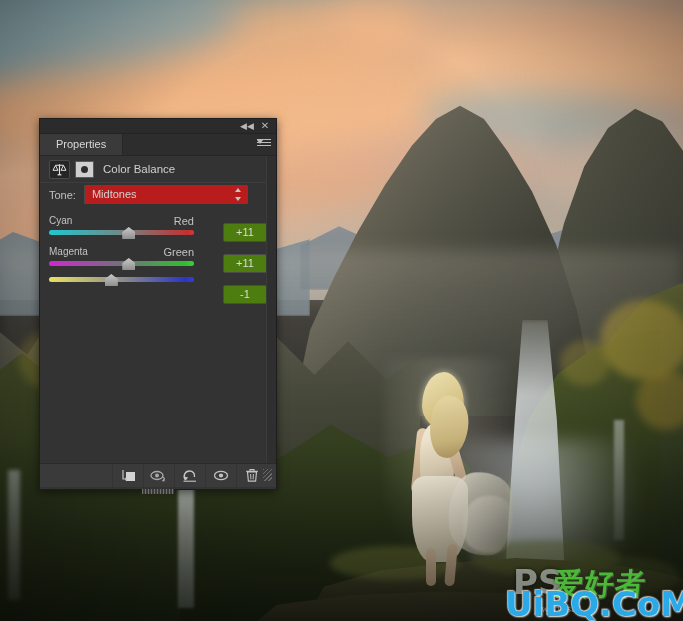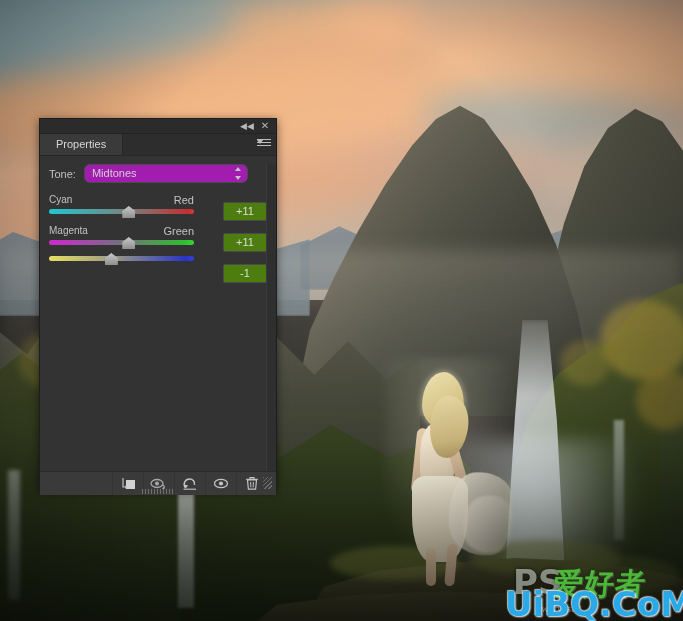--- a/index.html
+++ b/index.html
@@ -221,24 +221,24 @@
   .cb-icon{width:19px;height:17px;background:#252525;border:1px solid #4a4a4a;
       border-radius:2px;display:flex;align-items:center;justify-content:center;
       margin-right:5px;}
   .cb-icon svg{display:block;}
   .cb-thumb{width:17px;height:15px;background:#cfcfcf;border:1px solid #5a5a5a;
       border-radius:1px;display:flex;align-items:center;justify-content:center;
       margin-right:9px;}
   .cb-thumb .dot{width:7px;height:7px;border-radius:50%;background:#2c2c2c;}
   .cb-title{font-size:11.5px;color:#cfcfcf;}
 
-  .tone-row{display:flex;align-items:center;margin:8px 0 0 9px;}
+  .tone-row{display:flex;align-items:center;margin:2px 0 0 9px;}
   .tone-label{font-size:11px;color:#c0c0c0;margin-right:8px;}
-  .tone-select{width:162px;height:17px;background:#a21caf;border:1px solid #4b4b4b;
-      border-radius:6px;position:relative;cursor:pointer;}
+  .tone-select{width:162px;height:17px;background:#b91c1c;border:1px solid #4b4b4b;
+      border-radius:1px;position:relative;cursor:pointer;}
   .tone-select span{position:absolute;left:7px;top:2px;font-size:11px;color:#d2d2d2;}
   .stepper{position:absolute;right:5px;top:2px;width:7px;height:13px;}
   .stepper .up,.stepper .dn{position:absolute;left:0;width:0;height:0;
       border-left:3.5px solid transparent;border-right:3.5px solid transparent;}
   .stepper .up{top:0;border-bottom:4px solid #c4c4c4;}
   .stepper .dn{bottom:0;border-top:4px solid #c4c4c4;}
 
   .sl-block{margin:11px 0 0 9px;position:relative;width:218px;}
   .sl-labels{position:relative;height:13px;width:145px;}
   .sl-labels .l{position:absolute;left:0;top:0;font-size:10px;color:#c3c3c3;}
@@ -361,20 +361,34 @@
     <div class="p-menu">
       <div class="caret"></div>
       <i></i>
         <i></i>
         <i></i>
     </div>
   </div>
 
   <div class="p-body">
 
+    <div class="cb-head">
+      <div class="cb-icon">
+        <svg width="15" height="13" viewBox="0 0 15 13">
+          <path d="M7.5 1.2 L7.5 11.5 M3.5 2.2 L11.5 2.2" stroke="#e0e0e0" stroke-width="1.1" fill="none"></path>
+          <path d="M3.5 2.4 L1 7.3 L6 7.3 Z" fill="none" stroke="#e0e0e0" stroke-width="1"></path>
+          <path d="M11.5 2.4 L9 7.3 L14 7.3 Z" fill="none" stroke="#e0e0e0" stroke-width="1"></path>
+          <rect x="5.6" y="11.1" width="3.8" height="1.3" fill="#e0e0e0"></rect>
+        </svg>
+      </div>
+      <div class="cb-thumb">
+        <span class="dot"></span>
+      </div>
+      <span class="cb-title">Color Balance</span>
+    </div>
 
     <div class="tone-row">
       <span class="tone-label">Tone:</span>
       <div class="tone-select">
         <span>Midtones</span>
         <div class="stepper">
           <div class="up"></div>
             <div class="dn"></div>
         </div>
       </div>

